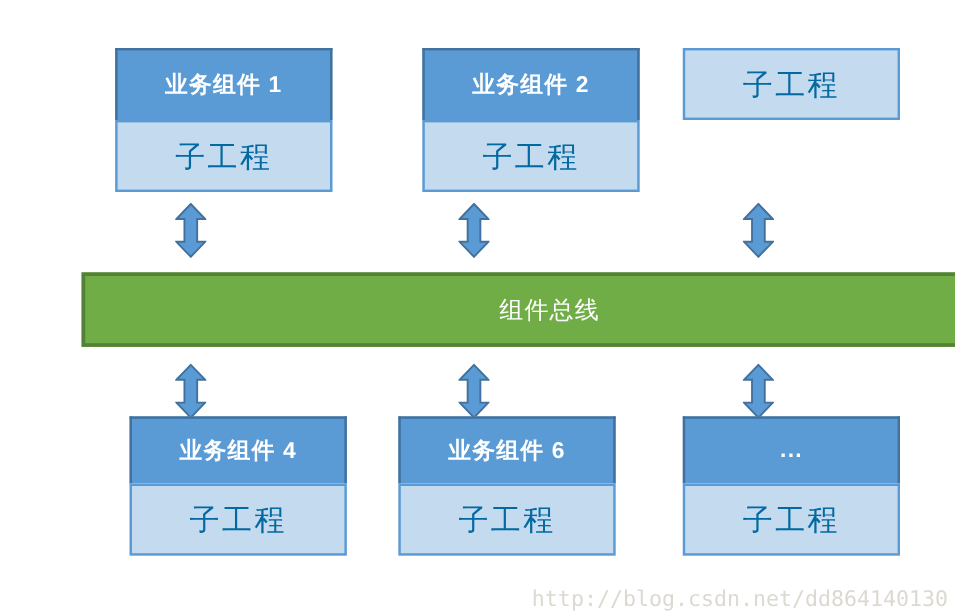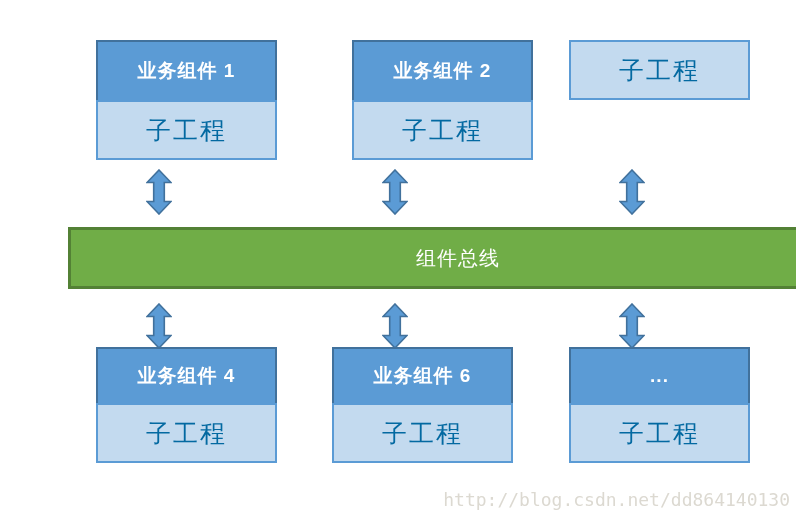--- a/index.html
+++ b/index.html
@@ -124,21 +124,21 @@
     <svg viewBox="0 0 26 46">
         <path d="M13 1 L25 13.5 H18.3 V32.5 H25 L13 45 L1 32.5 H7.7 V13.5 H1 Z"></path>
       </svg>
   </div>
   <div class="arrow a-bottom c3">
     <svg viewBox="0 0 26 46">
         <path d="M13 1 L25 13.5 H18.3 V32.5 H25 L13 45 L1 32.5 H7.7 V13.5 H1 Z"></path>
       </svg>
   </div>
 
-  <div class="box" style="left:68px; top:347px;border-radius:22px;">
+  <div class="box" style="left:80px; top:347px;border-radius:22px;">
     <div class="hd short">业务组件 4</div>
     <div class="bd">子工程</div>
   </div>
   <div class="box" style="left:304px; top:347px;">
     <div class="hd short">业务组件 6</div>
     <div class="bd">子工程</div>
   </div>
   <div class="box" style="left:541px; top:347px;">
     <div class="hd short">...</div>
     <div class="bd">子工程</div>

